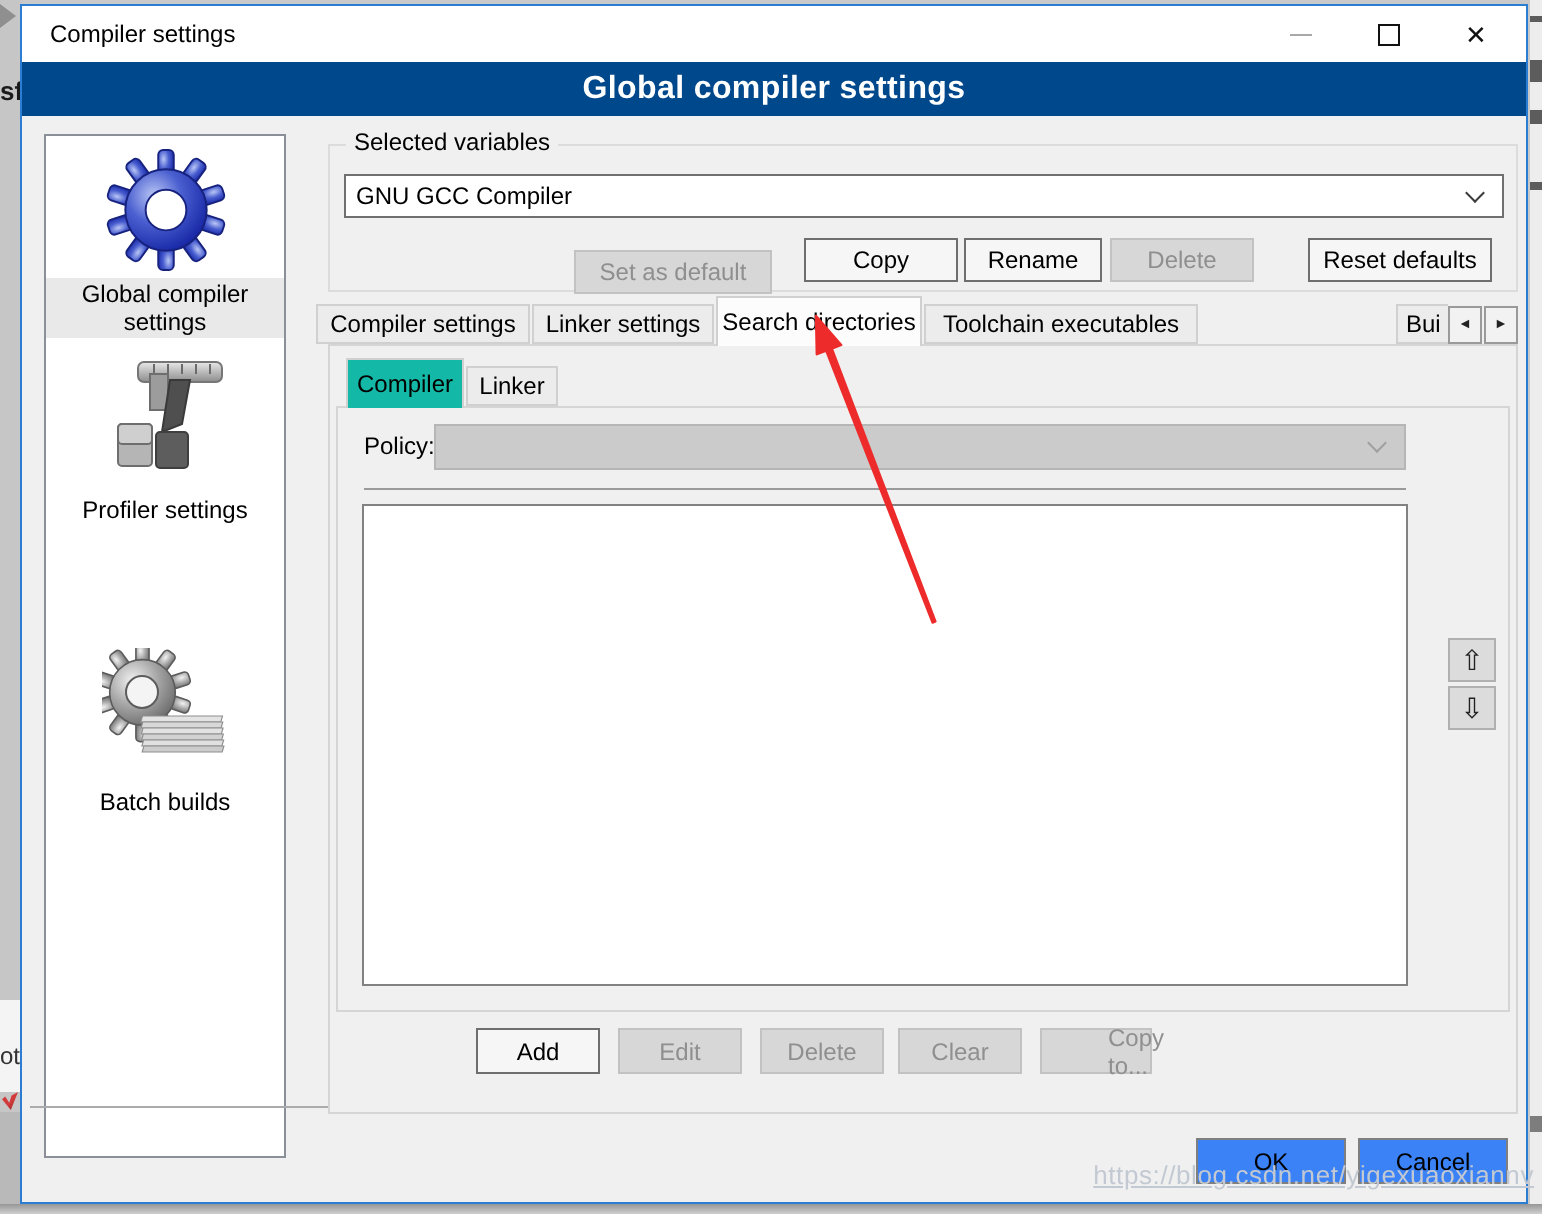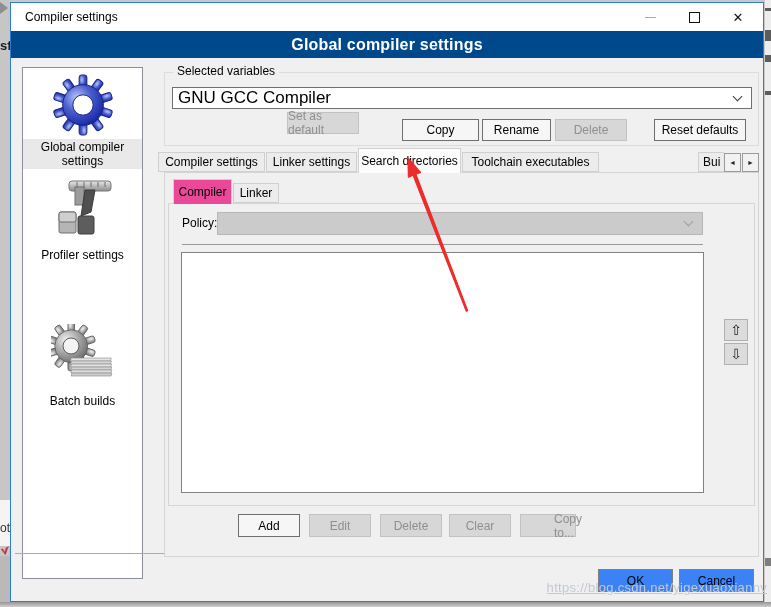--- a/index.html
+++ b/index.html
@@ -41,21 +41,21 @@
   .sidebar { position:absolute; left:11px; top:64px; width:121px; height:512px; background:#ffffff; border:1px solid #8a8f98; }
   .side-item { position:absolute; left:0; width:100%; display:flex; flex-direction:column; align-items:center; }
   .side-item .icon { display:block; }
   .side-label { margin-top:3px; text-align:center; font-size:12px; line-height:14px; padding:1px 3px; }
   .side-label.sel { background:#e9e9e9; }
 
   
   .groupbox { position:absolute; left:153px; top:69px; width:595px; height:74px; border:1px solid #dcdcdc; }
   .groupbox .legend { position:absolute; left:8px; top:-9px; background:#f0f0f0; padding:0 4px; font-size:12px; }
   .combo { position:absolute; height:22px; background:#fff; border:1px solid #707070; display:flex; align-items:center; }
-  .combo .val { flex:1; padding-left:5px; font-size:17px; white-space:nowrap; overflow:hidden; }
+  .combo .val { flex:1; padding-left:5px; font-size:12px; white-space:nowrap; overflow:hidden; }
   .chev { width:7px; height:7px; border-right:1.6px solid #3c3c3c; border-bottom:1.6px solid #3c3c3c;
      transform:rotate(45deg); margin:-4px 10px 0 0; }
   .combo.disabled { background:#cbcbcb; border-color:#b6b6b6; }
   .combo.disabled .chev { border-color:#9f9f9f; }
   .combo-main { left:7px; top:14px; width:580px; }
   .combo-policy { position:absolute; left:206px; top:209px; width:486px; height:23px; z-index:4; }
 
   .btn { position:absolute; height:22px; display:flex; align-items:center; justify-content:center;
      font-size:12px; background:#f6f6f6; border:1px solid #6e6e6e; color:#000; cursor:default; }
   .btn.disabled { background:#d7d7d7; border-color:#c2c2c2; color:#8f8f8f; }
@@ -66,21 +66,21 @@
   .tab.selected { top:145px; height:25px; background:#fcfcfc; border-bottom:none; z-index:3; }
   .tabscroll { position:absolute; top:150px; width:17px; height:19px; background:#f2f2f2; border:1px solid #9a9a9a;
      display:flex; align-items:center; justify-content:center; font-size:7px; color:#222; z-index:2; }
 
   .page-outer { position:absolute; left:153px; top:169px; width:595px; height:385px; background:#f0f0f0;
      border:1px solid #d5d5d5; z-index:1; }
 
   
   .subtab { position:absolute; top:180px; height:20px; background:#ececec; border:1px solid #d0d0d0;
      display:flex; align-items:center; justify-content:center; font-size:12px; white-space:nowrap; z-index:3; }
-  .subtab.selected { top:176px; height:25px; background:#ec4899; border-bottom:none; z-index:4; }
+  .subtab.selected { top:176px; height:25px; background:#14b8a6; border-bottom:none; z-index:4; }
   .page-sub { position:absolute; left:157px; top:200px; width:587px; height:303px; background:#f0f0f0;
      border:1px solid #d5d5d5; z-index:2; }
 
   .policy-label { position:absolute; left:171px; top:213px; z-index:4; font-size:12px; }
   .hsep { position:absolute; left:171px; top:241px; width:521px; height:1px; background:#9a9a9a; z-index:4; }
   .listbox { position:absolute; left:170px; top:249px; width:523px; height:241px; background:#fff;
      border:1px solid #828282; z-index:4; }
 
   .updown { position:absolute; left:713px; width:24px; height:22px; background:#dcdcdc; border:1px solid #b0b0b0;
      display:flex; align-items:center; justify-content:center; font-size:14px; color:#222; z-index:4; }
@@ -222,21 +222,21 @@
         <div class="side-label">Batch builds</div>
       </div>
     </div>
 
     <div class="groupbox">
       <div class="legend">Selected variables</div>
       <div class="combo combo-main">
         <div class="val">GNU GCC Compiler</div>
         <div class="chev"></div>
       </div>
-      <div class="btn disabled" style="left:122px; top:39px; width:72px;">Set as default</div>
+      <div class="btn disabled" style="left:122px; top:52px; width:99px;">Set as default</div>
       <div class="btn" style="left:237px; top:46px; width:77px;">Copy</div>
       <div class="btn" style="left:317px; top:46px; width:69px;">Rename</div>
       <div class="btn disabled" style="left:390px; top:46px; width:72px;">Delete</div>
       <div class="btn" style="left:489px; top:46px; width:92px;">Reset defaults</div>
     </div>
 
     <div class="tab" style="left:147px; width:107px;">Compiler settings</div>
     <div class="tab" style="left:255px; width:91px;">Linker settings</div>
     <div class="tab selected" style="left:347px; width:103px;">Search directories</div>
     <div class="tab" style="left:451px; width:137px;">Toolchain executables</div>

